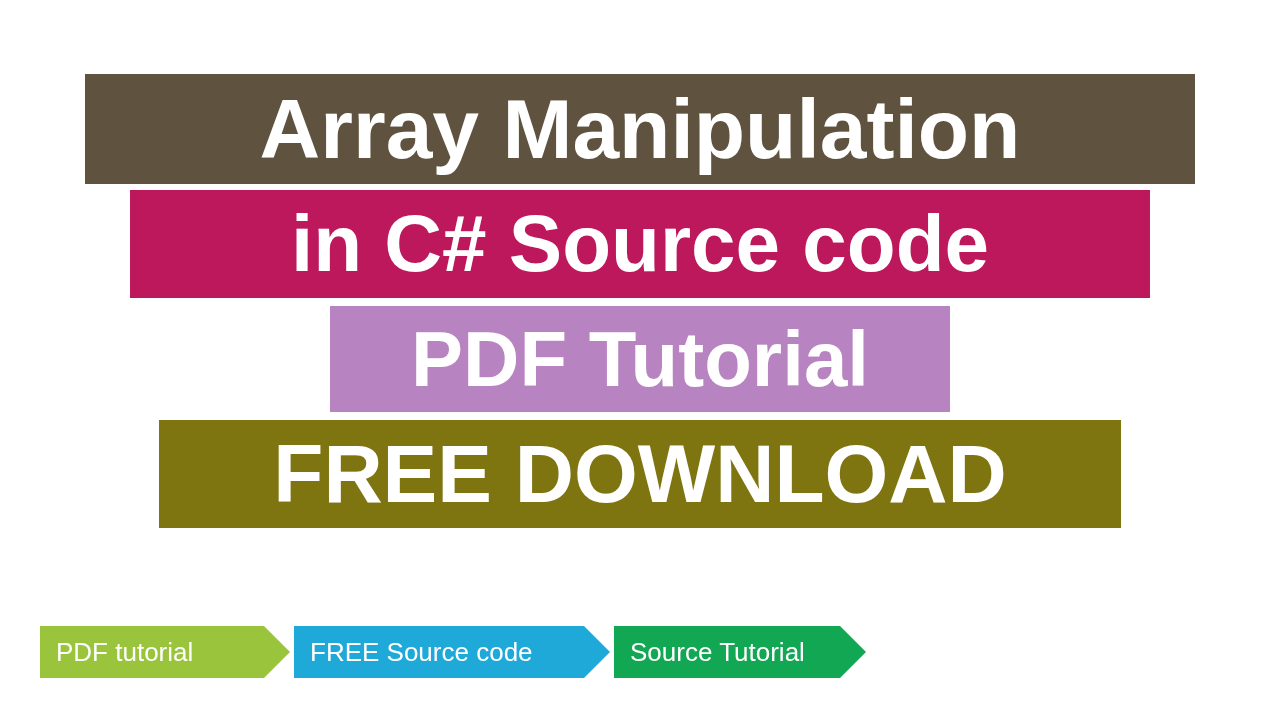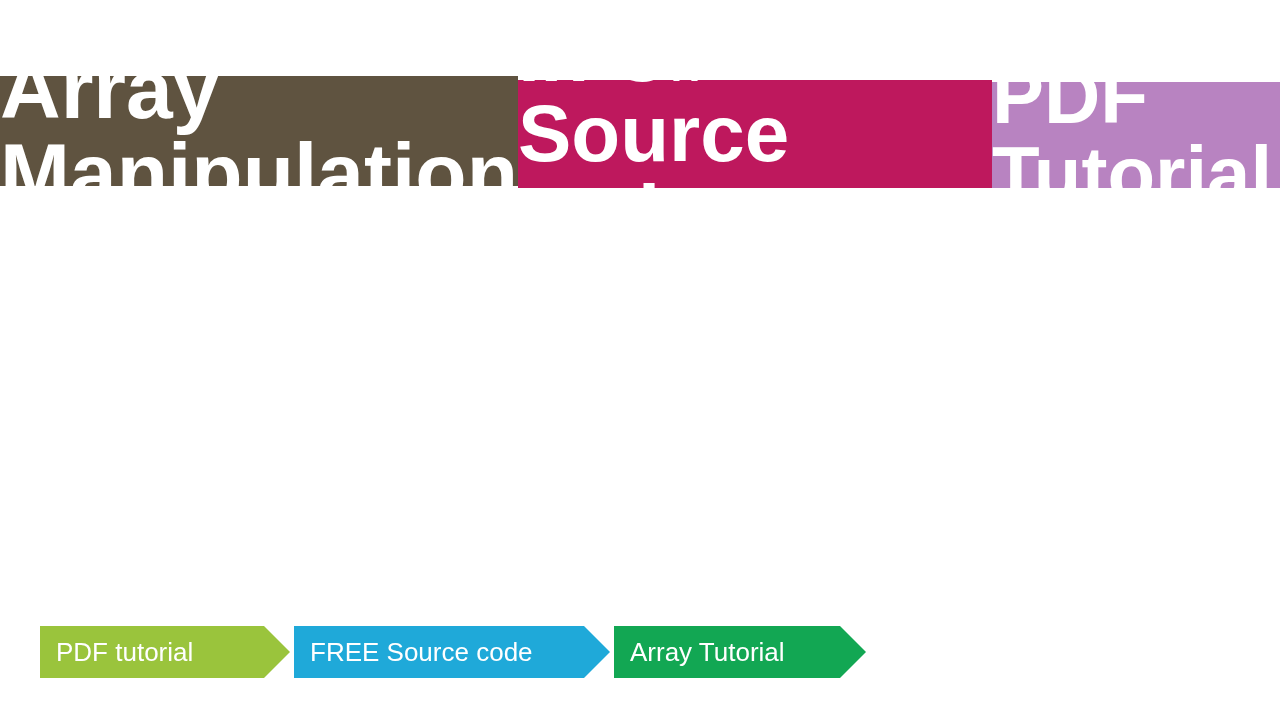--- a/index.html
+++ b/index.html
@@ -10,21 +10,21 @@
     font-family: Arial, Helvetica, sans-serif;
     position: relative;
     overflow: hidden;
   }
   .stack {
     position: absolute;
     top: 74px;
     left: 0;
     width: 100%;
     display: flex;
-    flex-direction: row;
+    flex-direction: column;
     align-items: center;
   }
   .bar {
     color: #ffffff;
     font-weight: 700;
     display: flex;
     align-items: center;
     justify-content: center;
     line-height: 1;
   }
@@ -92,19 +92,20 @@
   .chev3 { background: #12a753; width: 226px; margin-left: 26px; }
   .chev3::after { border-left: 26px solid #12a753; }
 </style>
 </head>
 <body>
 
 <div class="stack">
   <div class="bar bar1">Array Manipulation</div>
   <div class="bar bar2">in C# Source code</div>
   <div class="bar bar3">PDF Tutorial</div>
+  <div class="bar bar4">FREE DOWNLOAD</div>
 </div>
 
 <div class="chevrons">
   <div class="chev chev1">PDF tutorial</div>
   <div class="chev chev2">FREE Source code</div>
-  <div class="chev chev3">Array Tutorial</div>
+  <div class="chev chev3">Source Tutorial</div>
 </div>
 
 </body></html>

